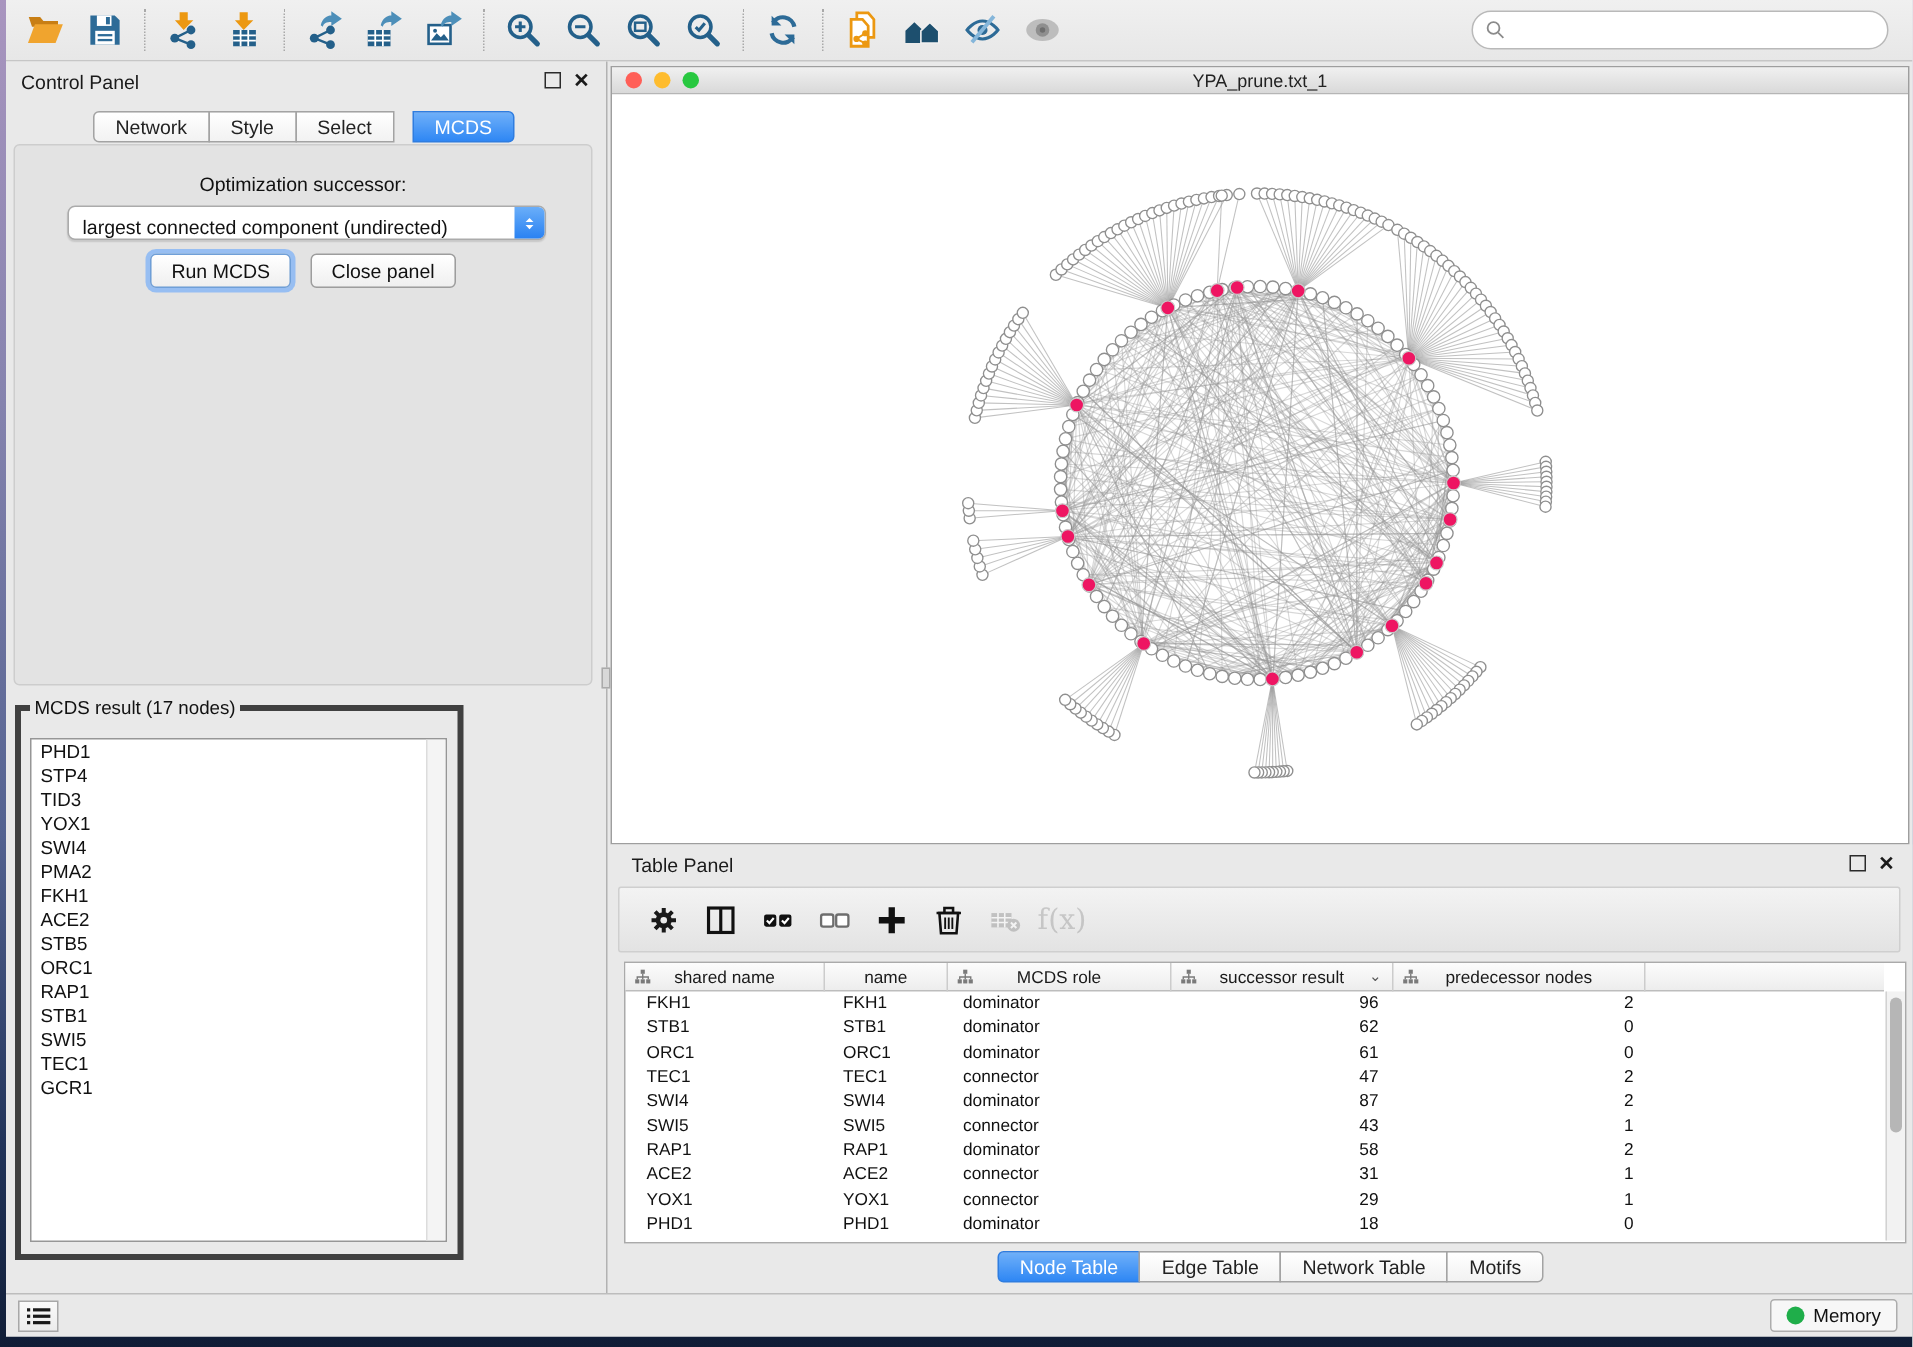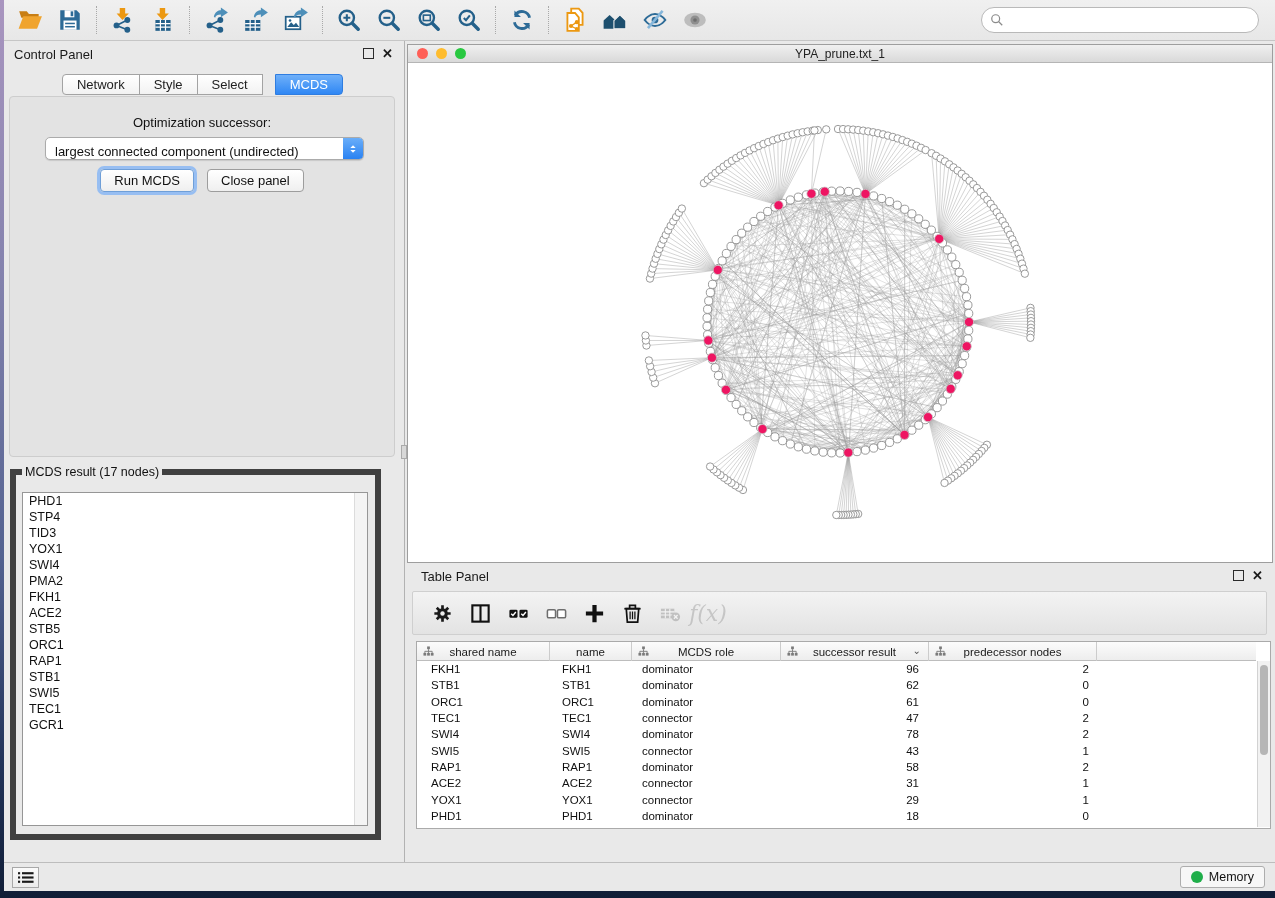--- a/index.html
+++ b/index.html
@@ -36,21 +36,21 @@
   .crit-label { position:absolute; top:18px; left:0; right:0; text-align:center; font-size:13px; color:#111; }
   .dropdown { position:absolute; top:40px; left:35px; width:319px; height:23px; background:#fff; border:1px solid #ababab;
     border-radius:5px; display:flex; align-items:flex-end; box-shadow:0 1px 1px rgba(0,0,0,.12); }
   .dropdown .dd-value { flex:1; font-size:13px; color:#111; padding-left:9px; white-space:nowrap; overflow:hidden; }
   .dd-stepper { width:20px; height:21px; border-radius:0 4px 4px 0; background:linear-gradient(#6aaef9,#2a82f2);
     display:flex; align-items:center; justify-content:center; }
   .btn { background:linear-gradient(#ffffff,#efefef); border:1px solid #9d9d9d; border-radius:4px; height:23px;
     font-size:13px; color:#111; padding:0 13px; }
   .btn.focus-ring { box-shadow:0 0 0 3px rgba(110,170,250,.65); border-color:#6f9fd8; }
   .btn-row { position:absolute; top:72px; left:0; right:0; display:flex; justify-content:center; gap:13px; }
-  .result-group { position:absolute; left:6px; top:424px; width:371px; height:375px; border:6px solid #404040; }
+  .result-group { position:absolute; left:6px; top:424px; width:299px; height:375px; border:4px solid #404040; }
   .result-group legend { font-size:12.5px; color:#111; margin-left:6px; padding:0 3px; }
   .result-list { position:absolute; left:6px; right:7px; top:13px; bottom:8px; background:#fff; border:1px solid #969696; overflow:hidden; }
   .list-scroll { position:absolute; right:0; top:0; bottom:0; width:13px; background:#f4f4f4; border-left:1px solid #dcdcdc; }
   .list-item { font-size:12.5px; line-height:16px; padding-left:6px; color:#111; }
 
   
   .splitter { position:absolute; left:397px; top:41px; width:6px; bottom:29px; background:#e9e9e9; }
   .splitter:after { content:""; position:absolute; left:3px; top:0; bottom:0; border-left:1px solid #b2b2b2; }
   .splitter .grip { position:absolute; left:0px; top:404px; width:6px; height:14px; background:#d8d8d8; border:1px solid #aaa; z-index:2; }
 
@@ -67,21 +67,21 @@
   .net-canvas svg { position:absolute; left:0; top:0; }
 
   
   .table-panel { position:absolute; left:0; right:0; top:522px; bottom:0; background:#e9e9e9; }
   .tp-header { position:absolute; left:14px; top:6px; right:12px; height:18px; font-size:13px; color:#1a1a1a; }
   .tp-toolbar { position:absolute; left:5px; right:8px; top:28px; height:44px; background:linear-gradient(#f3f3f3,#e3e3e3);
     border:1px solid #cfcfcf; border-radius:2px; display:flex; align-items:center; padding-left:14px; }
   .tp-btn { width:30px; height:32px; margin-right:8px; border:none; background:transparent; display:flex; align-items:center; justify-content:center; }
   .tp-btn svg { width:23px; height:23px; }
   .tp-btn.disabled { opacity:.45; }
-  .fx-label { font-family:"DejaVu Serif",serif; font-style:italic; font-size:22px; color:#9a9a9a; }
+  .fx-label { font-family:"DejaVu Serif",serif; font-size:19px; color:#9a9a9a; }
   .ntable { position:absolute; left:9px; right:4px; top:78px; height:188px; border:1px solid #aaaaaa; background:#fff; }
   .t-header { position:absolute; left:0; right:14px; top:0; height:19px; display:flex;
     background:linear-gradient(#fcfcfc,#ededed); border-bottom:1px solid #bdbdbd; }
   .hcell { position:relative; height:19px; border-right:1px solid #cccccc; display:flex; align-items:center; justify-content:center;
     font-size:11.5px; color:#1a1a1a; flex:none; }
   .hcell .hicon { position:absolute; left:6px; top:4px; }
   .hcell .sort { position:absolute; right:7px; top:3px; color:#555; font-size:10px; }
   .hfill { flex:1; border-right:none; }
   .t-body { position:absolute; left:0; right:14px; top:19px; bottom:0; overflow:hidden; }
   .trow { display:flex; height:16.3px; align-items:center; }
@@ -1336,21 +1336,21 @@
                 <div class="tcell" style="width: 133px; padding-left: 14px;">TEC1</div>
                 <div class="tcell" style="width: 82px; padding-left: 12px;">TEC1</div>
                 <div class="tcell" style="width: 149px; padding-left: 10px;">connector</div>
                 <div class="tcell" style="width: 148px; text-align: right; padding-right: 10px;">47</div>
                 <div class="tcell" style="width: 168px; text-align: right; padding-right: 8px;">2</div>
               </div>
               <div class="trow">
                 <div class="tcell" style="width: 133px; padding-left: 14px;">SWI4</div>
                 <div class="tcell" style="width: 82px; padding-left: 12px;">SWI4</div>
                 <div class="tcell" style="width: 149px; padding-left: 10px;">dominator</div>
-                <div class="tcell" style="width: 148px; text-align: right; padding-right: 10px;">78</div>
+                <div class="tcell" style="width: 148px; text-align: right; padding-right: 10px;">87</div>
                 <div class="tcell" style="width: 168px; text-align: right; padding-right: 8px;">2</div>
               </div>
               <div class="trow">
                 <div class="tcell" style="width: 133px; padding-left: 14px;">SWI5</div>
                 <div class="tcell" style="width: 82px; padding-left: 12px;">SWI5</div>
                 <div class="tcell" style="width: 149px; padding-left: 10px;">connector</div>
                 <div class="tcell" style="width: 148px; text-align: right; padding-right: 10px;">43</div>
                 <div class="tcell" style="width: 168px; text-align: right; padding-right: 8px;">1</div>
               </div>
               <div class="trow">
@@ -1379,20 +1379,26 @@
                 <div class="tcell" style="width: 82px; padding-left: 12px;">PHD1</div>
                 <div class="tcell" style="width: 149px; padding-left: 10px;">dominator</div>
                 <div class="tcell" style="width: 148px; text-align: right; padding-right: 10px;">18</div>
                 <div class="tcell" style="width: 168px; text-align: right; padding-right: 8px;">0</div>
               </div>
             </div>
           <div class="t-scroll">
               <div class="t-thumb"></div>
             </div>
         </div>
+        <div class="tp-tabs" id="tp-tabs">
+            <button class="seg active">Node Table</button>
+            <button class="seg">Edge Table</button>
+            <button class="seg">Network Table</button>
+            <button class="seg">Motifs</button>
+          </div>
       </div>
     </div>
 
     <div class="status-bar">
       <button class="list-btn">
         <svg viewBox="0 0 18 14" width="16" height="13">
           <g fill="#1a1a1a">
               <rect x="0" y="1" width="2.4" height="2.4"></rect>
               <rect x="0" y="5.8" width="2.4" height="2.4"></rect>
               <rect x="0" y="10.6" width="2.4" height="2.4"></rect>

